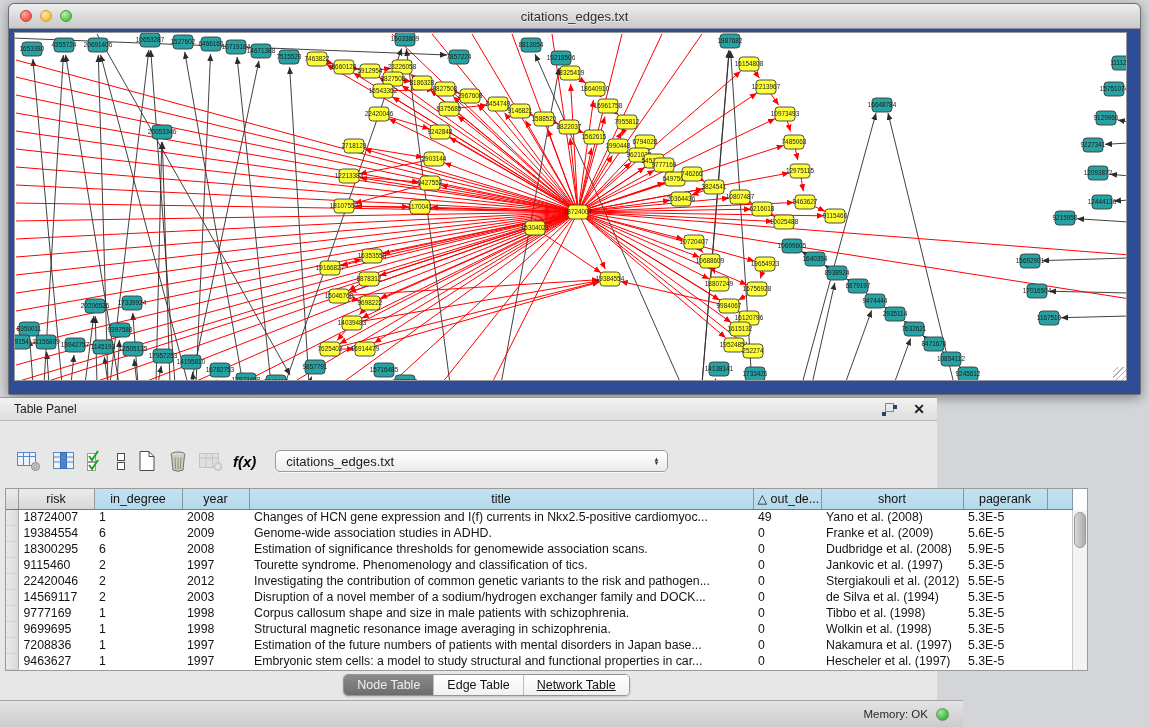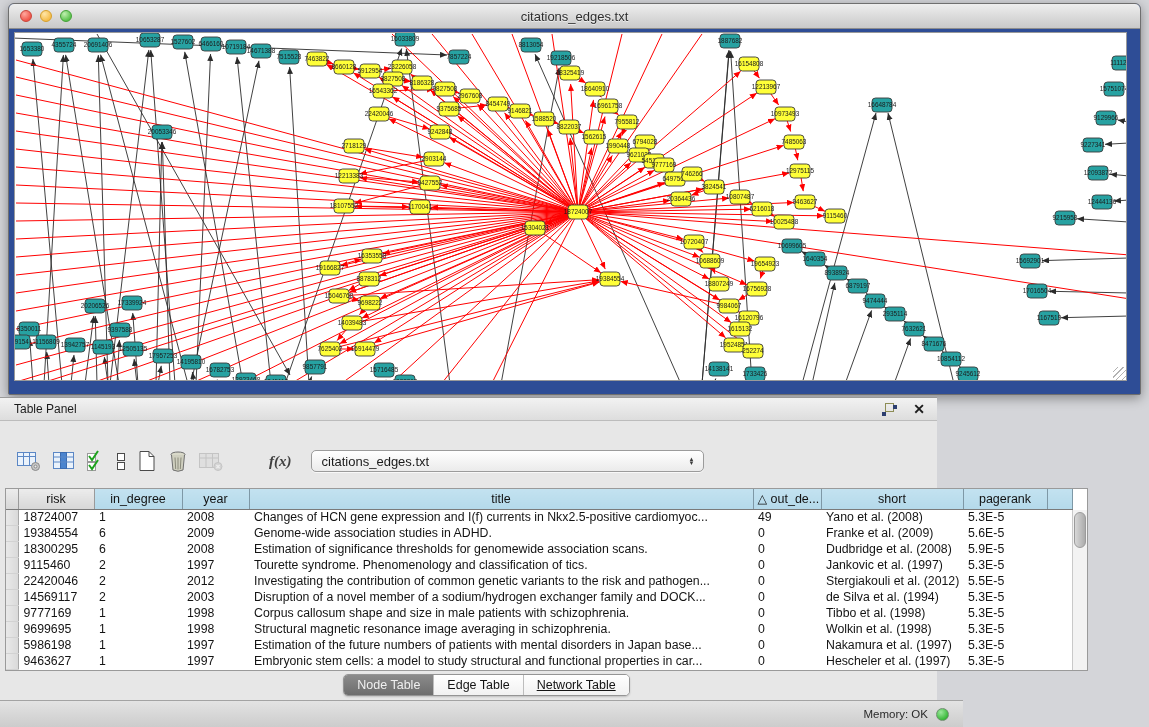--- a/index.html
+++ b/index.html
@@ -29,21 +29,21 @@
   .float-icon{position:relative;width:15px;height:13px;margin-right:16px;cursor:pointer;}
   .fi-box{position:absolute;left:3px;top:0;width:9px;height:9px;border:1px solid #8d8d55;}
   .fi-sq{position:absolute;width:4px;height:4px;background:#2c3e6f;}
   .fi-sq.a{left:0;bottom:0;}
   .fi-sq.b{right:0;top:2px;}
   .close-x{font-size:14px;font-weight:700;color:#1b1b1b;cursor:pointer;line-height:1;}
 
   .toolbar{position:absolute;left:16px;top:49px;height:28px;display:flex;align-items:center;gap:9px;}
   .tbtn{border:none;background:transparent;padding:0;margin:0;height:26px;display:flex;align-items:center;cursor:pointer;}
   .tbtn.disabled{opacity:.45;}
-  .fx{font-family:Liberation Serif, serif;font-style:italic;font-weight:700;font-size:15px;color:#404040;margin-left:36px;}
+  .fx{font-family:Liberation Sans, sans-serif;font-style:italic;font-weight:700;font-size:15px;color:#000000;}
   .select{width:393px;height:22px;margin-left:10px;border:1px solid #9b9b9b;border-radius:5px;background:linear-gradient(#ffffff,#ebebeb);display:flex;align-items:center;justify-content:space-between;padding:0 8px 0 10px;font-size:13px;color:#1b1b1b;box-shadow:0 1px 0 rgba(255,255,255,.7);cursor:pointer;}
   .updown{display:flex;flex-direction:column;line-height:4.5px;}
   .updown b{font-size:6px;color:#3c3c3c;font-weight:400;}
 
   .table-area{position:absolute;left:5px;top:90px;width:1083px;height:183px;background:#ffffff;border:1px solid #9a9a9a;overflow:hidden;}
   table.ntable{border-collapse:collapse;table-layout:fixed;width:1066px;}
   .ntable th{height:20px;background:linear-gradient(#c3e2f0,#b4d9ea);border-right:1px solid #7e98a6;border-bottom:1px solid #7a7a7a;font-size:12.5px;font-weight:400;color:#111;text-align:center;padding:0 4px;overflow:hidden;white-space:nowrap;}
   .ntable th.gut, .ntable th.grey{background:linear-gradient(#ececec,#d7d7d7);border-right:1px solid #9a9a9a;}
   .ntable td{height:16px;font-size:12.3px;color:#141414;padding:0 5px;white-space:nowrap;overflow:hidden;border:none;}
   .ntable td.gut{background:linear-gradient(90deg,#e9e9e9,#d9d9d9);border-right:1px solid #a8a8a8;border-bottom:1px solid #d2d2d2;padding:0;}
@@ -1000,21 +1000,21 @@
               <td>1</td>
               <td>1998</td>
               <td>Structural magnetic resonance image averaging in schizophrenia.</td>
               <td>0</td>
               <td>Wolkin et al. (1998)</td>
               <td>5.3E-5</td>
               <td></td>
             </tr>
             <tr>
               <td class="gut"></td>
-              <td>5986198</td>
+              <td>7208836</td>
               <td>1</td>
               <td>1997</td>
               <td>Estimation of the future numbers of patients with mental disorders in Japan base...</td>
               <td>0</td>
               <td>Nakamura et al. (1997)</td>
               <td>5.3E-5</td>
               <td></td>
             </tr>
             <tr>
               <td class="gut"></td>

